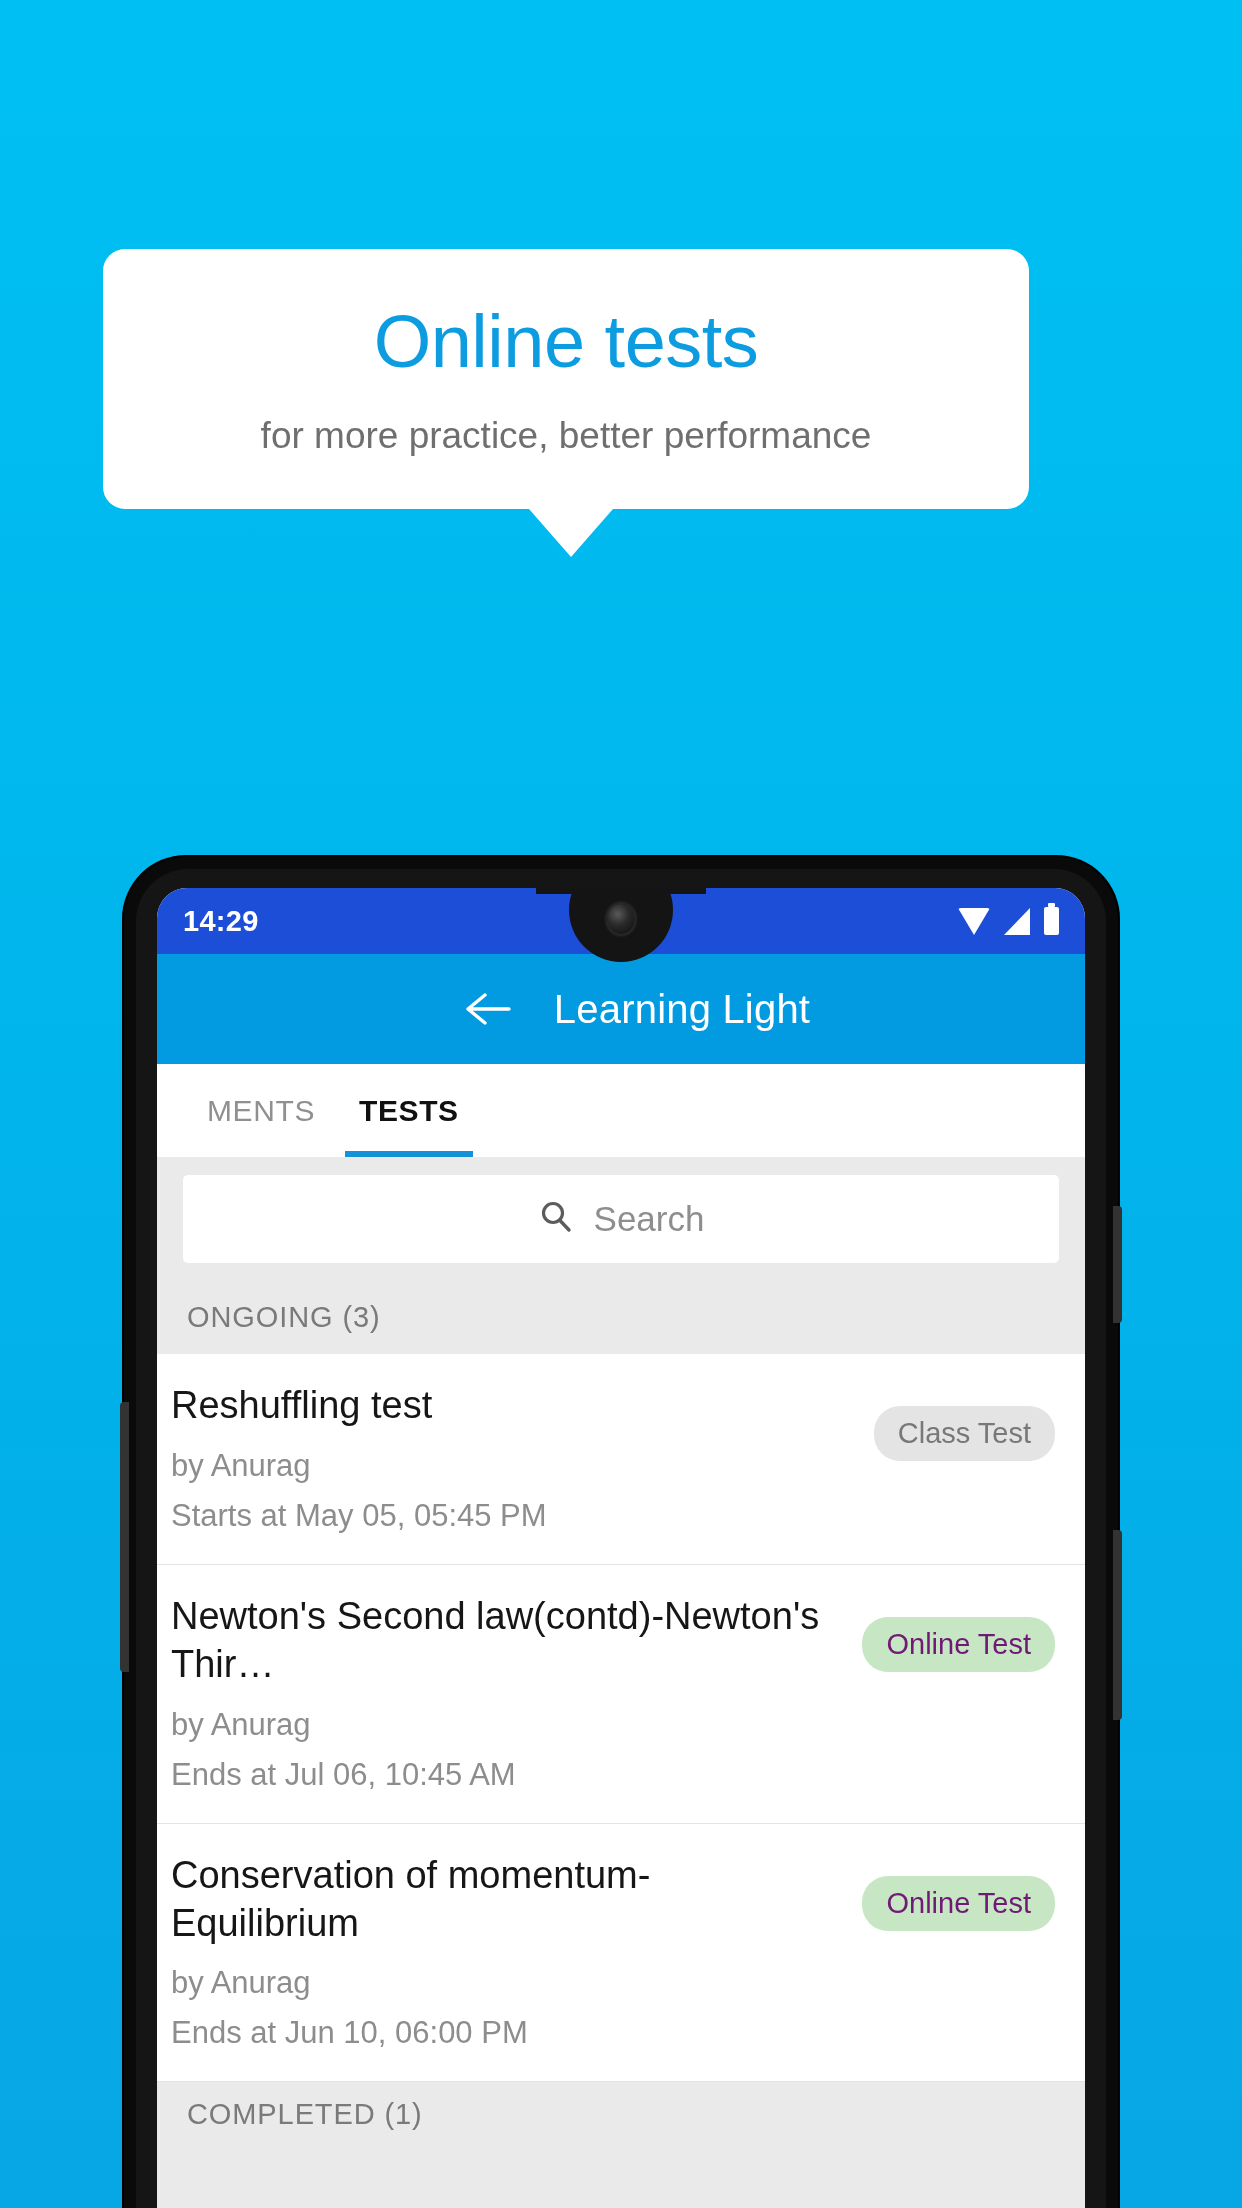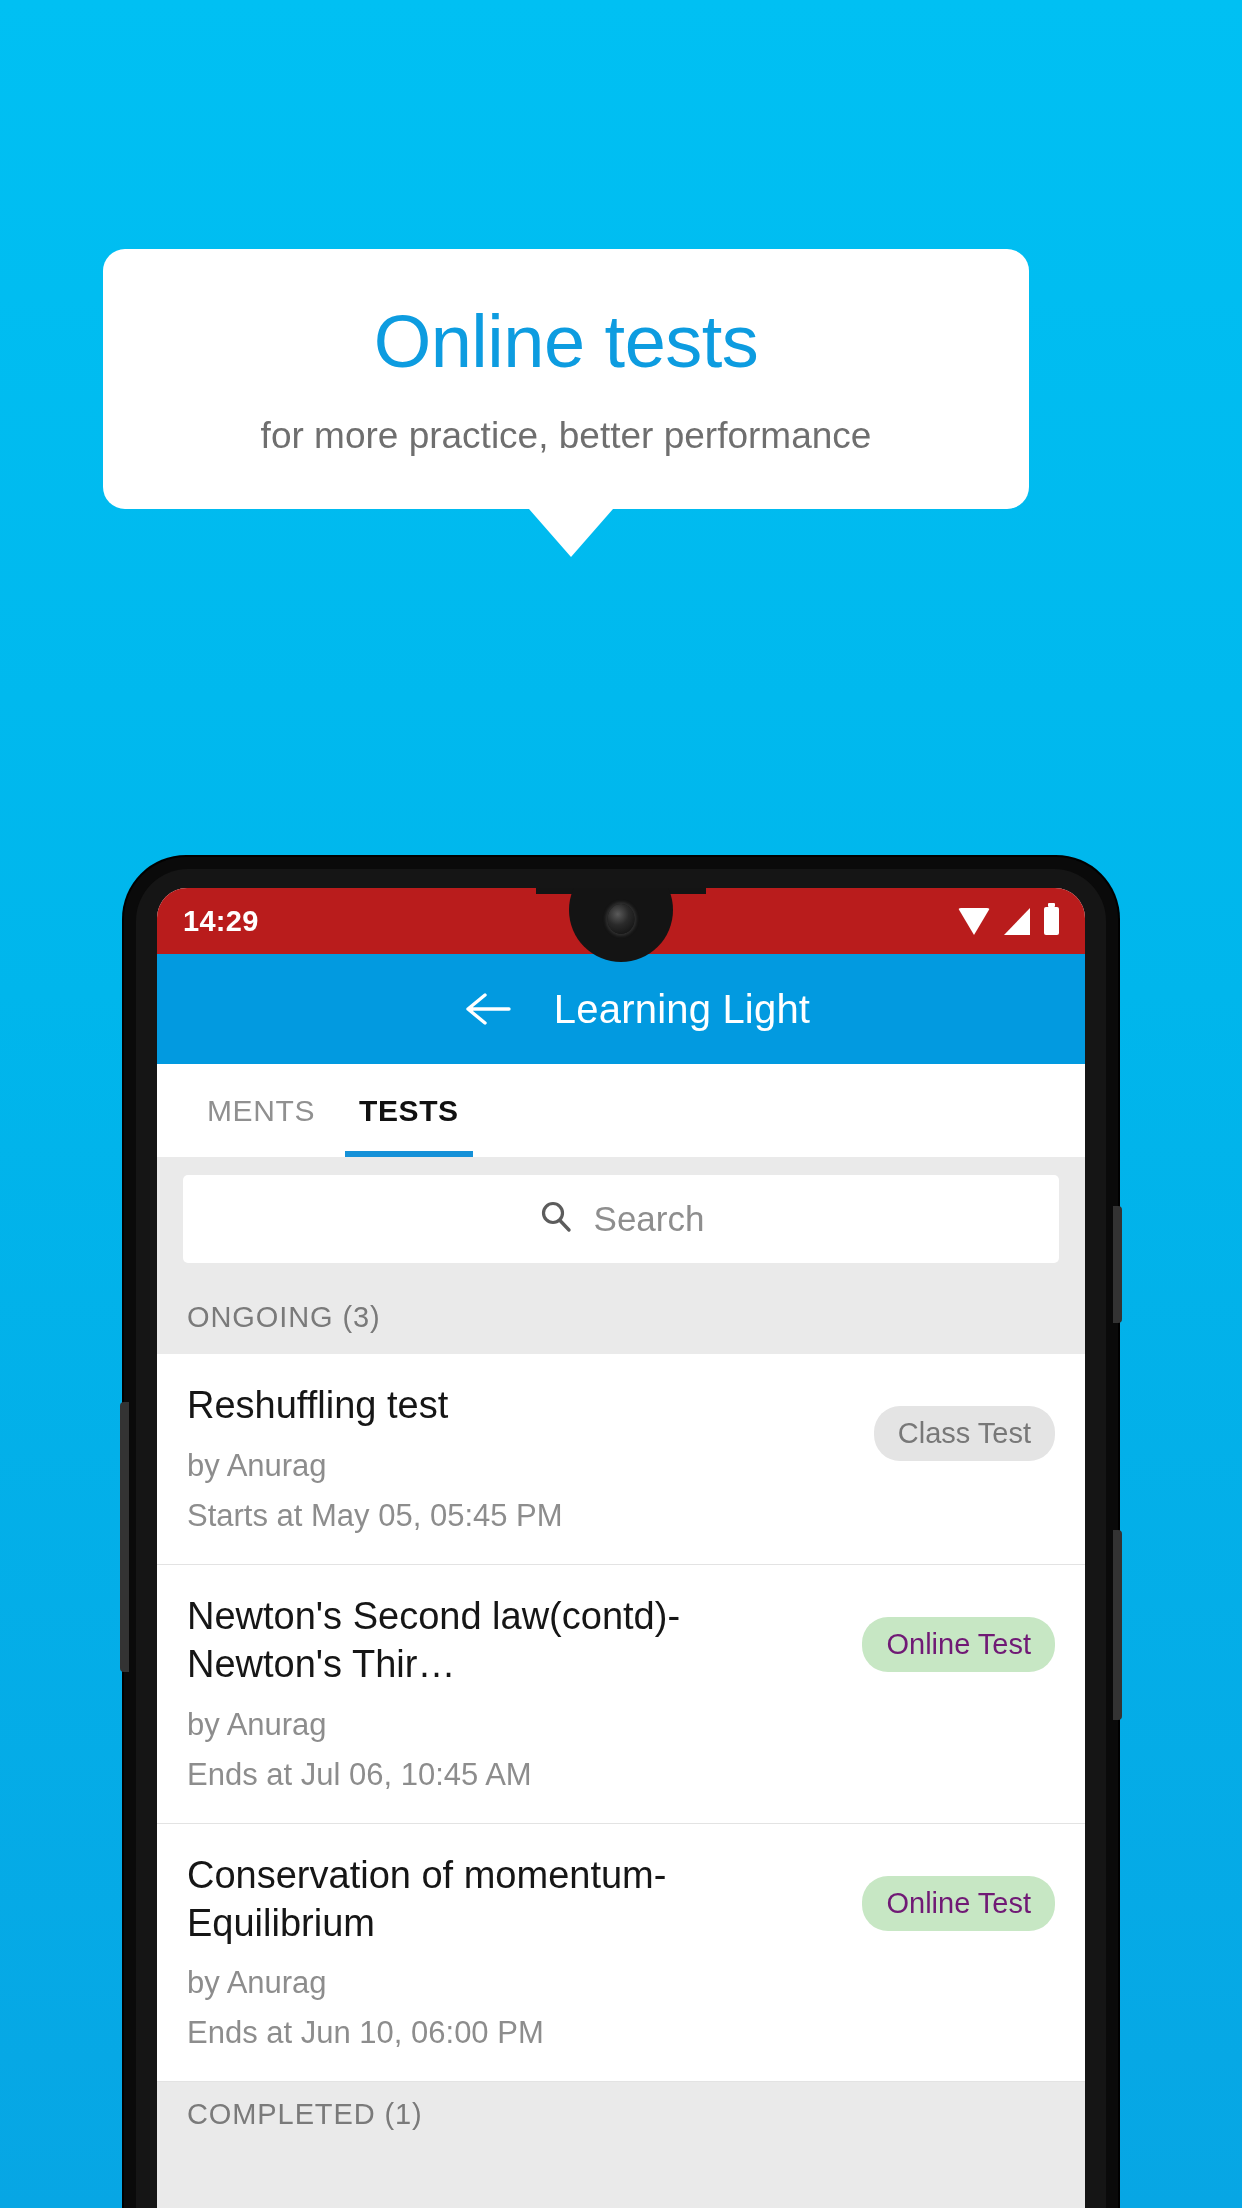--- a/index.html
+++ b/index.html
@@ -111,21 +111,21 @@
     height: 1379px;
     overflow: hidden;
     border-radius: 30px 30px 0 0;
     background: #ffffff;
   }
 
   
   .statusbar {
     position: relative;
     height: 66px;
-    background: #b91c1c;
+    background: #1d4ed8;
     color: #ffffff;
     display: flex;
     align-items: center;
     padding: 0 26px;
     box-sizing: border-box;
     gap: 28px;
   }
   .status-time {
     font-size: 29px;
     font-weight: 700;
@@ -288,21 +288,21 @@
   }
   .section-head {
     background: #eaeaea;
     color: #7a7a7a;
     font-size: 29px;
     letter-spacing: 0.9px;
     padding: 16px 30px 20px 30px;
   }
   .test-item {
     background: #ffffff;
-    padding: 28px 30px 30px 30px;
+    padding: 28px 30px 30px 14px;
     border-bottom: 1px solid #e3e3e3;
     display: flex;
     align-items: flex-start;
     gap: 30px;
   }
   .ti-main { flex: 1; min-width: 0; }
   .ti-title {
     font-size: 38px;
     color: #161616;
     line-height: 1.26;

